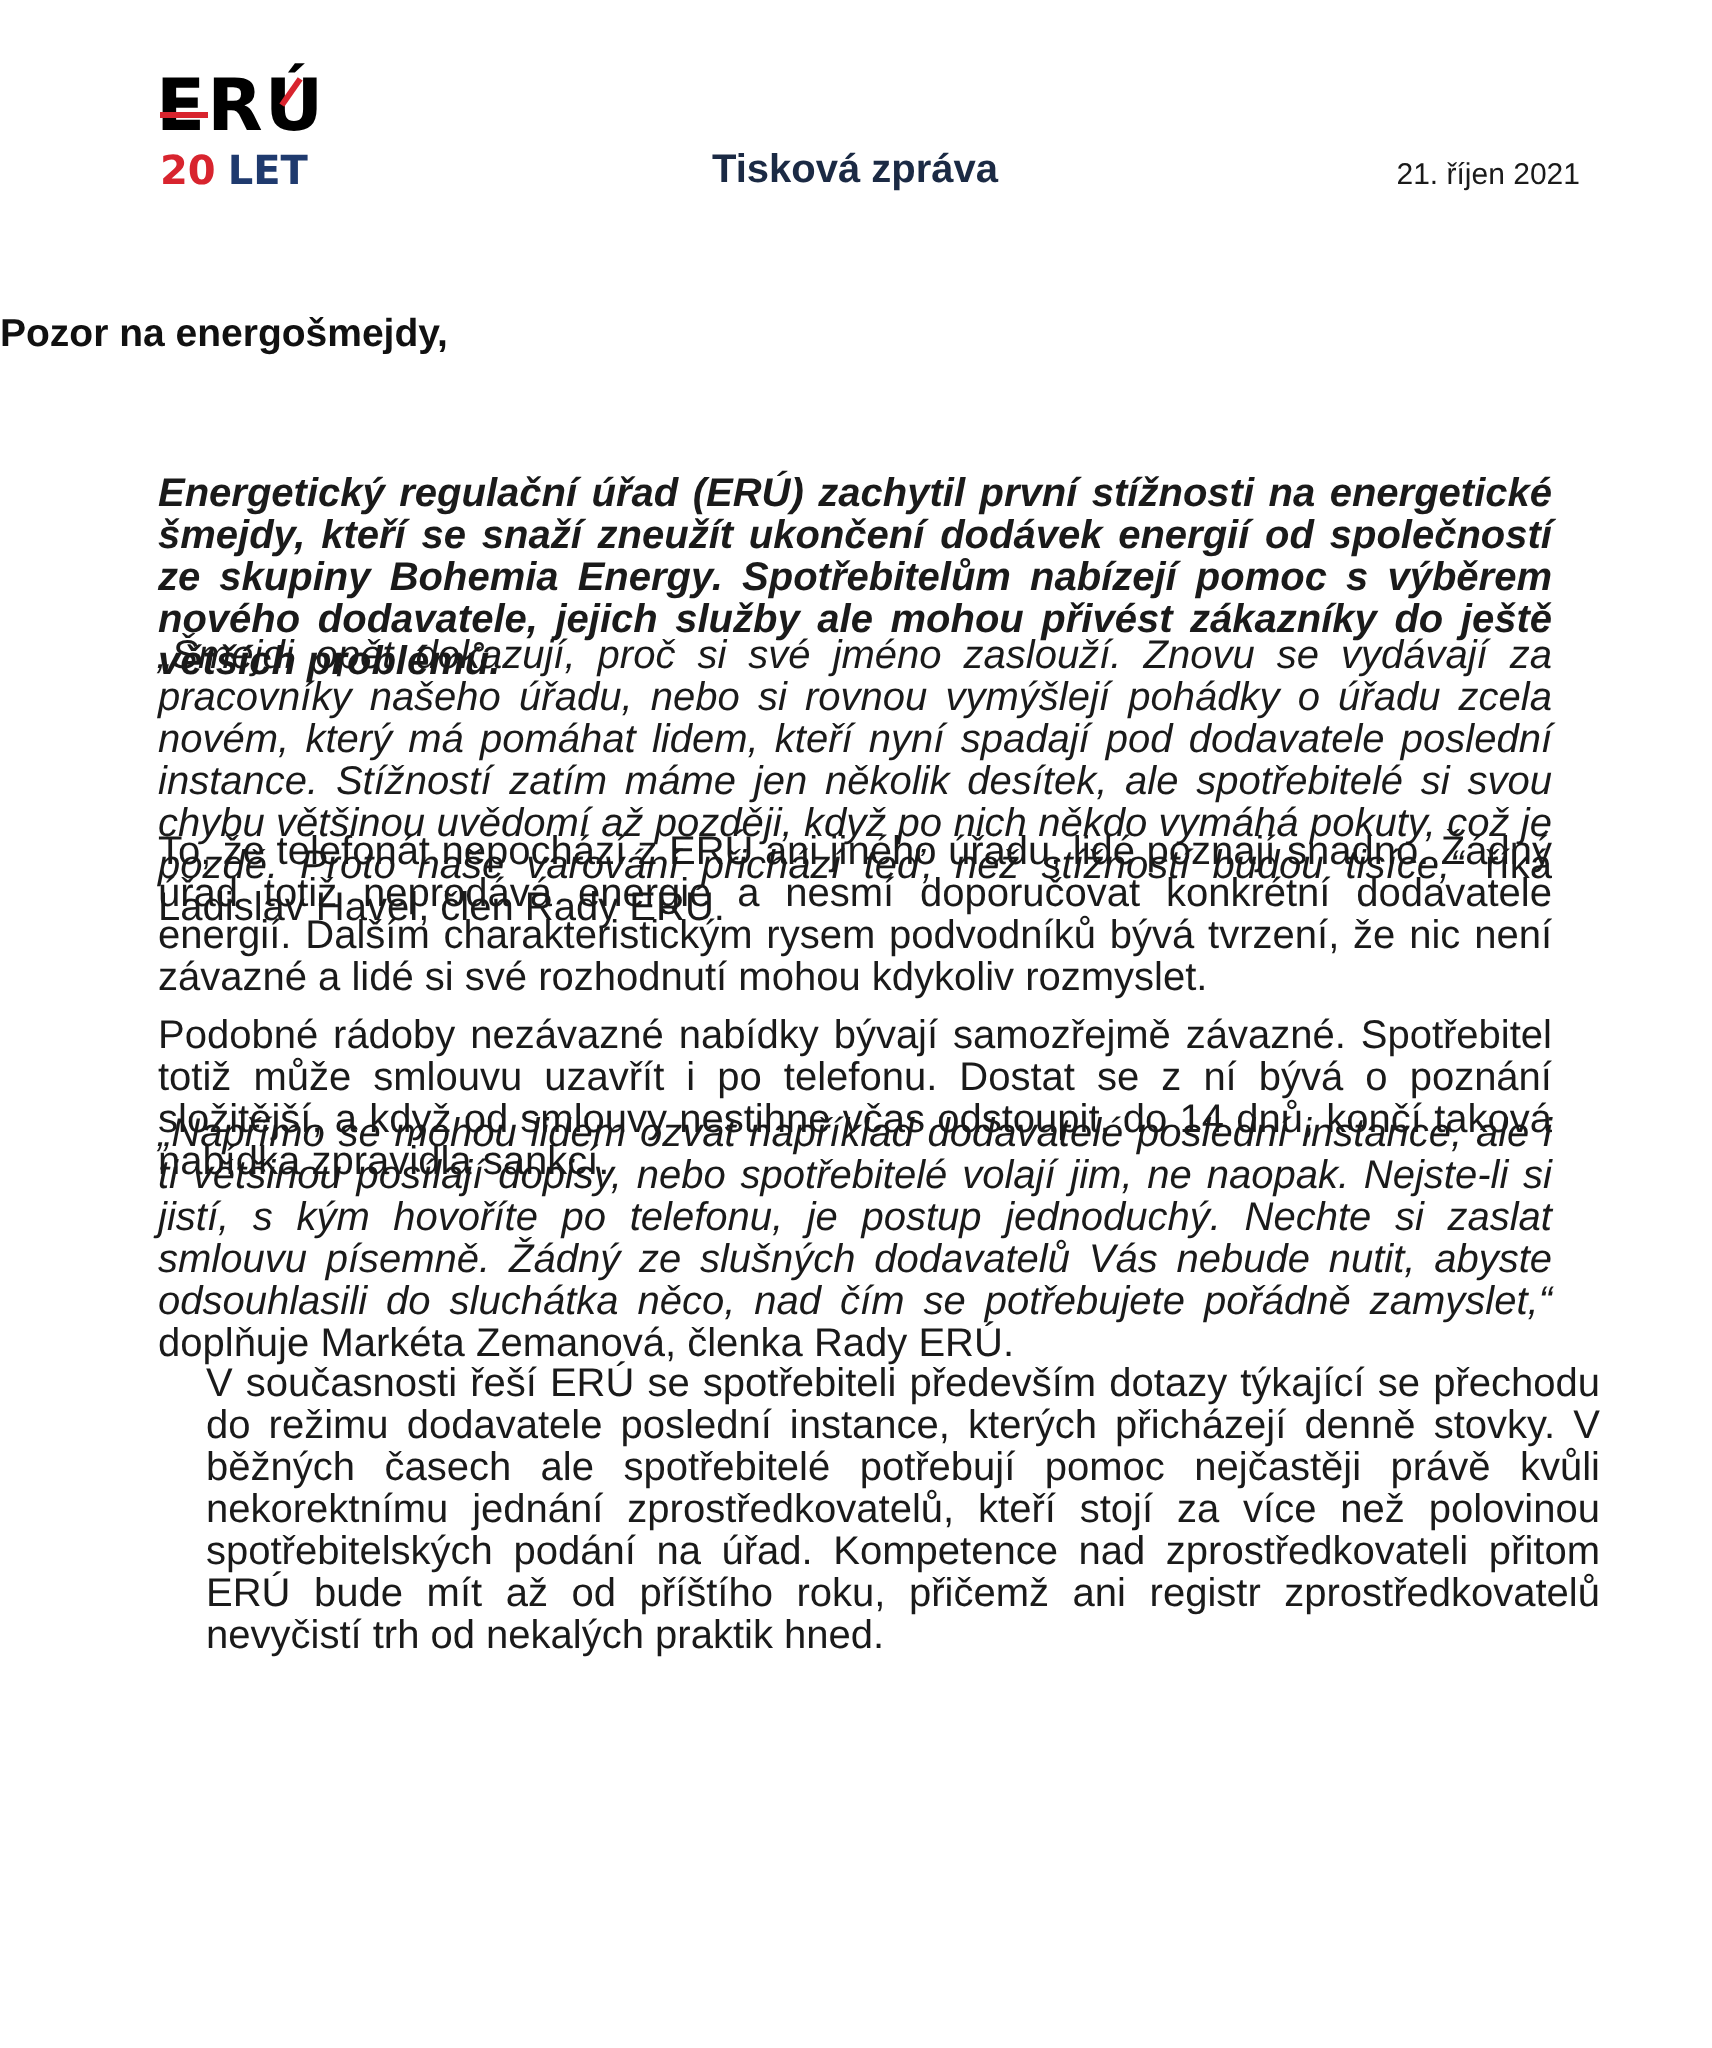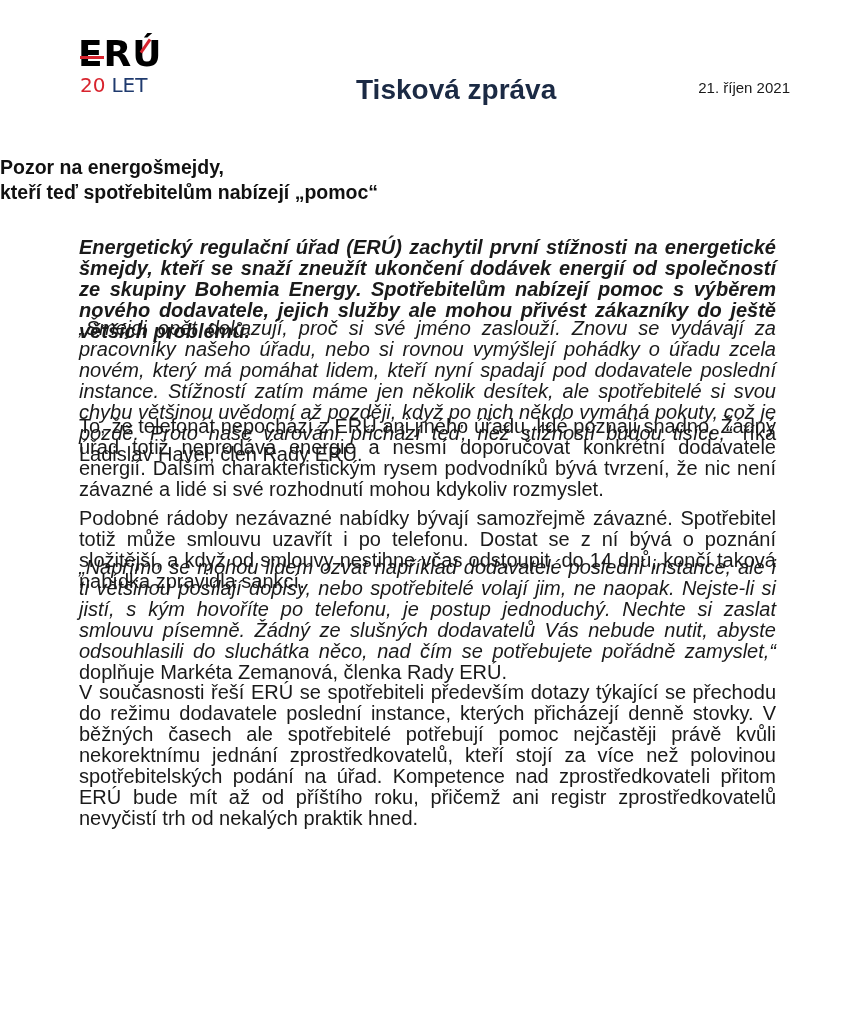--- a/index.html
+++ b/index.html
@@ -3,56 +3,55 @@
 <meta charset="utf-8">
 <style>
   html, body { margin: 0; padding: 0; background: #ffffff; }
   body { width: 856px; height: 1024px; position: relative; overflow: hidden;
          font-family: "Liberation Sans", "DejaVu Sans", sans-serif; color: #1a1a1a; }
   .logo { position: absolute; left: 78px; top: 36px; width: 90px; height: 64px; }
   .logo-eru { position: absolute; left: 0; top: 0; font-size: 36px; font-weight: 700;
               color: #000000; letter-spacing: 1px; line-height: 36px; font-family: "DejaVu Sans", sans-serif; }
   .logo-bar { position: absolute; left: 2px; top: 20px; width: 24px; height: 3px; background: #d8242e; }
   .logo-acute { position: absolute; left: 66px; top: 2px; width: 3px; height: 16px; background: #d8242e; transform: rotate(35deg); }
-  .logo-20 { position: absolute; left: 2px; top: 38px; font-size: 20px; font-weight: 400; line-height: 22px; font-family: "DejaVu Sans", sans-serif; text-align: right; }
+  .logo-20 { position: absolute; left: 2px; top: 38px; font-size: 20px; font-weight: 700; line-height: 22px; font-family: "DejaVu Sans", sans-serif; text-align: right; }
   .logo-20 .num { color: #d8242e; }
   .logo-20 .let { color: #1f3a6e; margin-left: 6px; }
-  .doc-type { position: absolute; left: 356px; top: 74px; font-size: 28px; font-weight: 700; color: #1b2a44; }
+  .doc-type { position: absolute; left: 356px; top: 74px; font-size: 20px; font-weight: 700; color: #1b2a44; }
   .doc-date { position: absolute; right: 66px; top: 79px; font-size: 15px; color: #1a1a1a; }
   .headline { position: absolute; left: 0; width: 856px; top: 155px; text-align: left;
               font-size: 19.5px; font-weight: 700; line-height: 25px; color: #111; }
   .para { position: absolute; left: 79px; width: 697px; font-size: 20px; line-height: 21px;
           text-align: justify; color: #1a1a1a; margin: 0; }
   .lead { top: 237px; font-weight: 700; font-style: italic; }
   .p1 { top: 318px; font-style: italic; }
   .p2 { top: 416px; }
   .p3 { top: 508px; }
   .p4 { top: 557px; font-style: italic; }
-  .p5 { top: 682px; }
+  .p5 { top: 682px; margin-left: 24px; }
   .attrib { font-style: normal; }
   .name { font-weight: 400; font-style: normal; }
 </style>
 </head>
 <body>
 
 <div class="logo">
   <div class="logo-eru">ERÚ</div>
   <div class="logo-bar"></div>
   <div class="logo-acute"></div>
   <div class="logo-20">
     <span class="num">20</span><span class="let">LET</span>
   </div>
 </div>
 
 <div class="doc-type">Tisková zpráva</div>
 <div class="doc-date">21. říjen 2021</div>
 
 <div class="headline">
   <div>Pozor na energošmejdy,</div>
-  <div>kteří teď spotřebitelům nabízejí „pomoc“</div>
 </div>
 
 <p class="para lead">Energetický regulační úřad (ERÚ) zachytil první stížnosti na energetické šmejdy, kteří se snaží zneužít ukončení dodávek energií od společností ze skupiny Bohemia Energy. Spotřebitelům nabízejí pomoc s výběrem nového dodavatele, jejich služby ale mohou přivést zákazníky do ještě větších problémů.</p>
 
 <p class="para p1"><span>„Šmejdi opět dokazují, proč si své jméno zaslouží. Znovu se vydávají za pracovníky našeho úřadu, nebo si rovnou vymýšlejí pohádky o úřadu zcela novém, který má pomáhat lidem, kteří nyní spadají pod dodavatele poslední instance. Stížností zatím máme jen několik desítek, ale spotřebitelé si svou chybu většinou uvědomí až později, když po nich někdo vymáhá pokuty, což je pozdě. Proto naše varování přichází teď, než stížností budou tisíce,“</span><span class="attrib"> říká </span><span class="name">Ladislav Havel, člen Rady ERÚ</span><span class="attrib">.</span></p>
 
 <p class="para p2">To, že telefonát nepochází z ERÚ ani jiného úřadu, lidé poznají snadno. Žádný úřad totiž neprodává energie a nesmí doporučovat konkrétní dodavatele energií. Dalším charakteristickým rysem podvodníků bývá tvrzení, že nic není závazné a lidé si své rozhodnutí mohou kdykoliv rozmyslet.</p>
 
 <p class="para p3">Podobné rádoby nezávazné nabídky bývají samozřejmě závazné. Spotřebitel totiž může smlouvu uzavřít i po telefonu. Dostat se z ní bývá o poznání složitější, a když od smlouvy nestihne včas odstoupit, do 14 dnů, končí taková nabídka zpravidla sankcí.</p>
 

